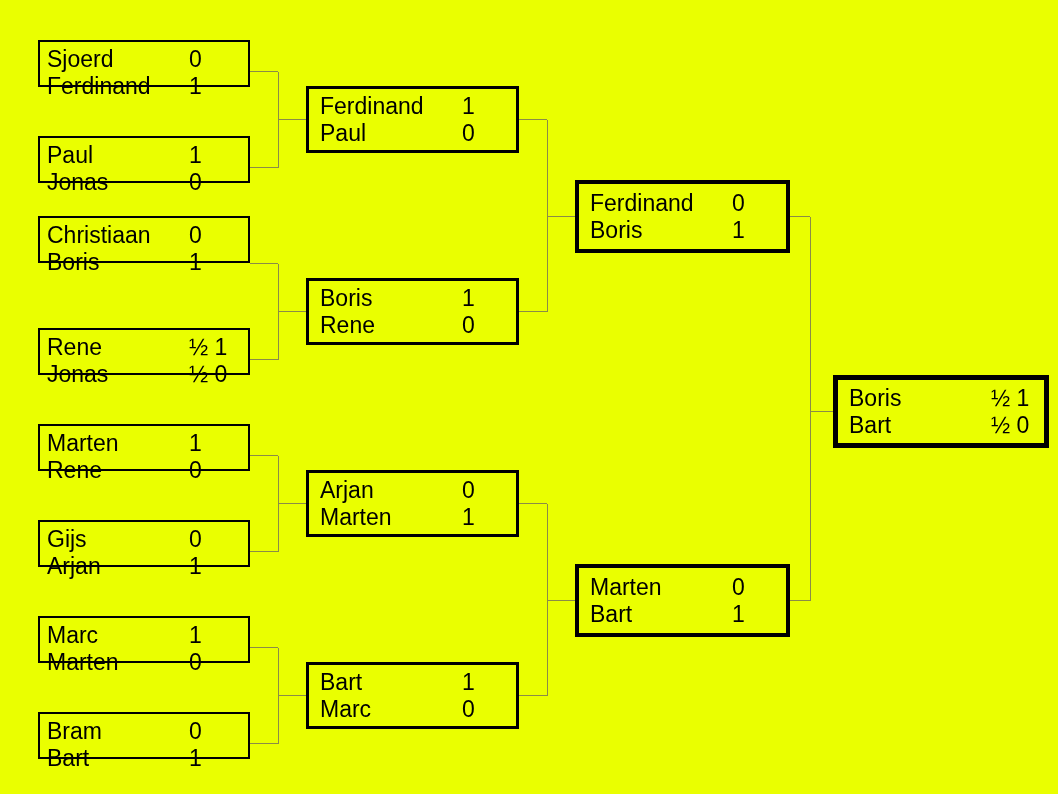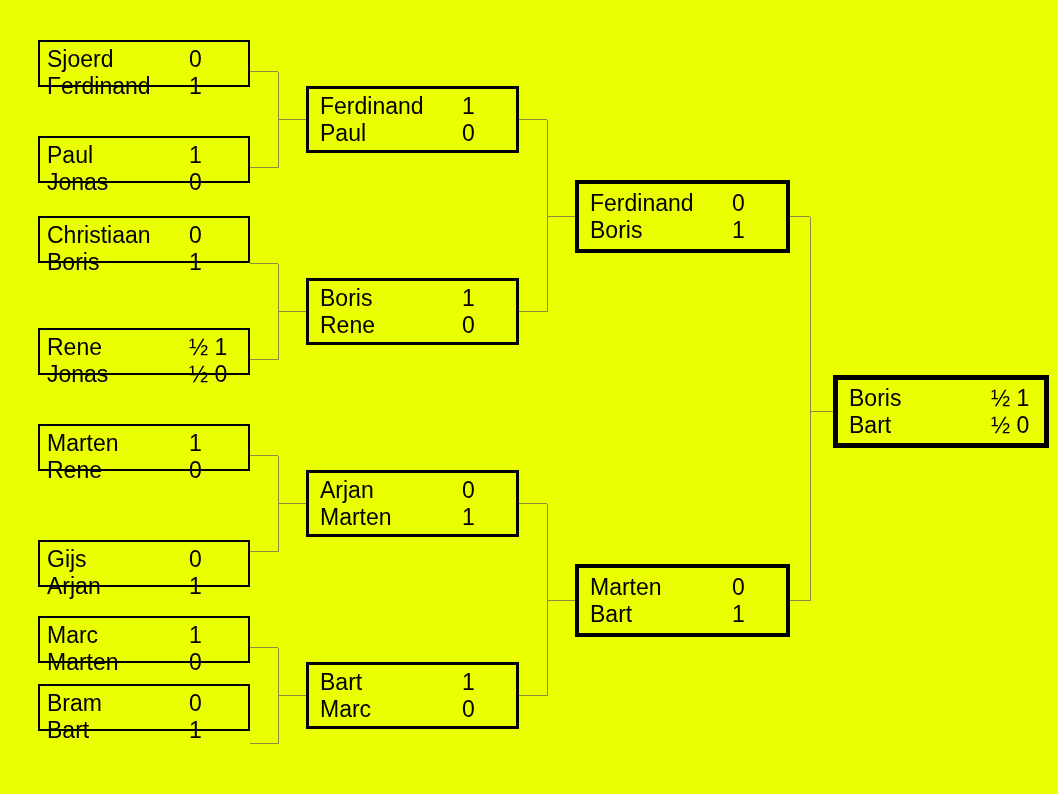--- a/index.html
+++ b/index.html
@@ -19,21 +19,21 @@
     background:transparent;
     padding:4px 0 0 11px;
   }
   .row{display:flex;font-size:23px;line-height:27px;color:#000;white-space:nowrap;}
   .pname{flex:none;width:142px;overflow:hidden;}
   .pscore{flex:none;}
 
   
   .r1{left:38px;width:212px;height:47px;border-width:2px;padding-left:7px;}
   .r1.m1{top:40px}.r1.m2{top:136px}.r1.m3{top:216px}.r1.m4{top:328px}
-  .r1.m5{top:424px}.r1.m6{top:540px}.r1.m7{top:616px}.r1.m8{top:684px}
+  .r1.m5{top:424px}.r1.m6{top:520px}.r1.m7{top:616px}.r1.m8{top:712px}
 
   
   .r2{left:306px;width:213px;height:67px;border-width:3px;}
   .r2.m1{top:86px}.r2.m2{top:278px}.r2.m3{top:470px}.r2.m4{top:662px}
 
   
   .r3{left:575px;width:215px;height:73px;border-width:4px;padding-top:6px;}
   .r3.m1{top:180px}.r3.m2{top:564px}
 
   

